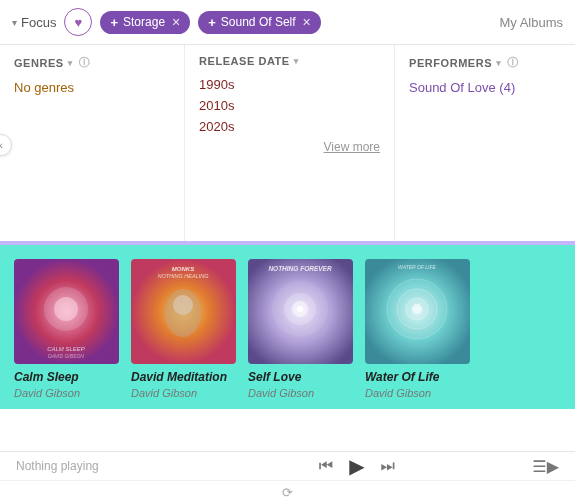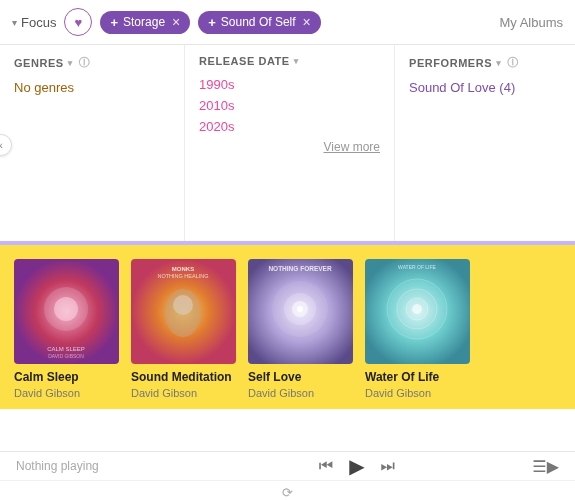--- a/index.html
+++ b/index.html
@@ -94,21 +94,21 @@
       margin-bottom: 10px;
     }
     .col-header .chevron { font-size: 9px; color: #aaa; }
     .col-header .info-icon {
       font-size: 11px;
       color: #bbb;
       margin-left: 2px;
     }
     .col-item {
       font-size: 13px;
-      color: #ec4899;
+      color: #7f1d1d;
       margin-bottom: 6px;
       cursor: pointer;
     }
     .col-item.empty { color: #a16207; }
     .col-item.highlight { color: #7c4daf; font-weight: 500; }
     .col-item.link { color: #999; font-size: 12px; text-decoration: underline; cursor: pointer; margin-top: 6px; text-align: right; }
 
     
     .nav-arrow {
       position: absolute;
@@ -213,22 +213,23 @@
 
     .main-content {
       display: flex;
       flex-direction: column;
       height: 500px;
     }
     .filter-area {
       position: relative;
     }
     .bottom-area {
-      background: #fde047;
+      background: #5eead4;
       padding: 14px 14px 10px;
+      font-style: italic;
     }
   </style>
 </head>
 <body>
 
 <div class="main-content">
 
   <div class="top-bar">
     <button class="focus-btn">
       <span class="chevron">▾</span>
@@ -320,21 +321,21 @@
                 <stop offset="100%" stop-color="#c0395e"></stop>
               </radialGradient>
             </defs>
             <rect width="105" height="105" fill="url(#g2)"></rect>
             <ellipse cx="52" cy="54" rx="18" ry="24" fill="rgba(200,160,120,0.6)"></ellipse>
             <ellipse cx="52" cy="46" rx="10" ry="10" fill="rgba(220,200,180,0.7)"></ellipse>
             <text x="52" y="12" text-anchor="middle" fill="rgba(255,255,255,0.8)" font-size="6" font-family="sans-serif" font-weight="bold">MONKS</text>
             <text x="52" y="19" text-anchor="middle" fill="rgba(255,255,255,0.7)" font-size="5.5" font-family="sans-serif">NOTHING HEALING</text>
           </svg>
         </div>
-        <div class="album-title">Sound Meditation</div>
+        <div class="album-title">David Meditation</div>
         <div class="album-artist">David Gibson</div>
       </div>
 
       <div class="album-card">
         <div class="album-cover">
           <svg viewBox="0 0 105 105" xmlns="http://www.w3.org/2000/svg">
             <defs>
               <radialGradient id="g3" cx="50%" cy="50%" r="60%">
                 <stop offset="0%" stop-color="#e8e0f8"></stop>
                 <stop offset="50%" stop-color="#b0a0d8"></stop>

